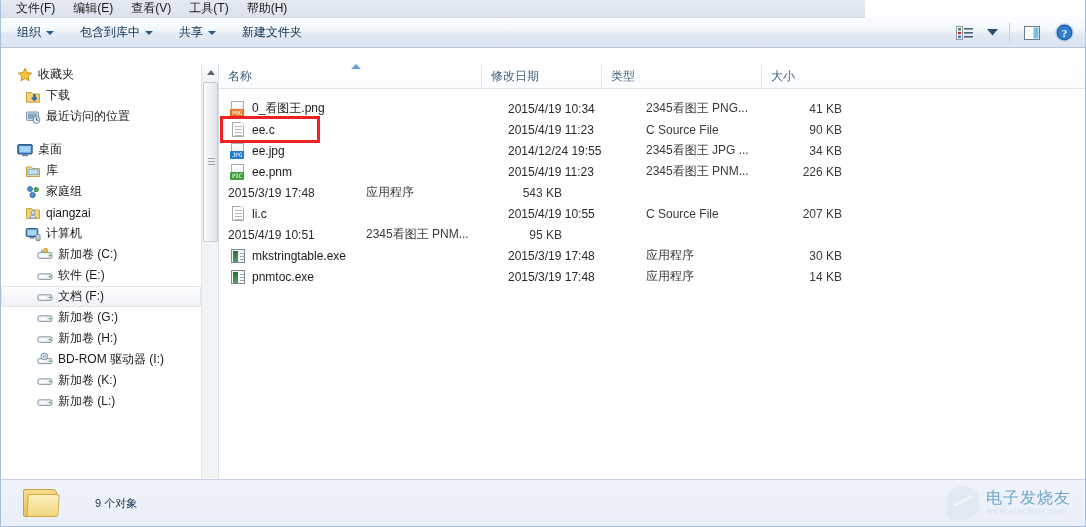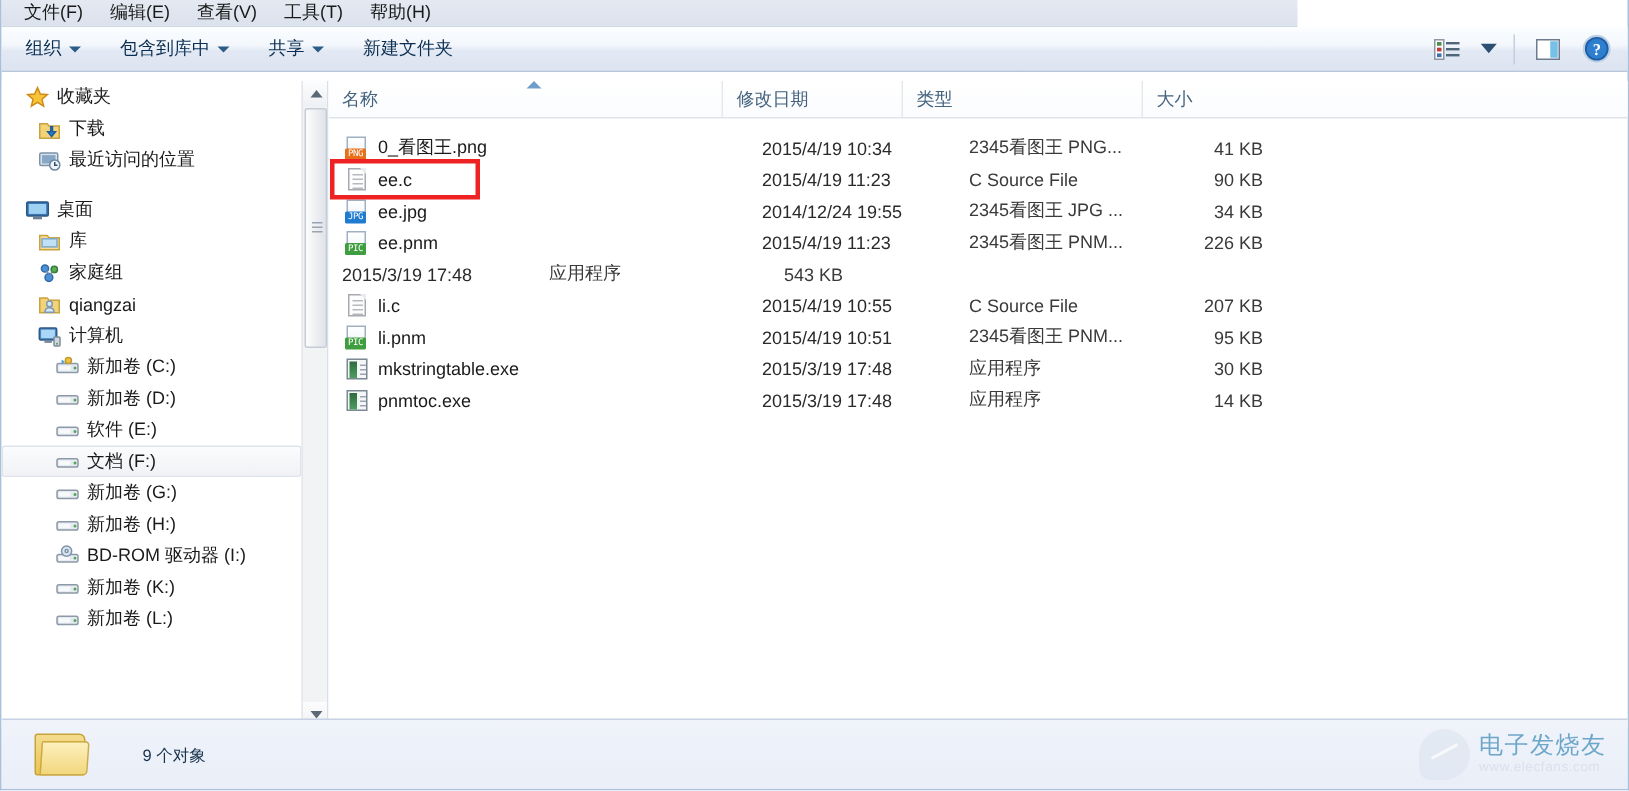--- a/index.html
+++ b/index.html
@@ -53,21 +53,21 @@
     margin-left: auto; display: flex; align-items: center; gap: 2px; padding-right: 8px;
   }
   .tb-icon-btn {
     width: 30px; height: 24px; display: flex; align-items: center; justify-content: center;
     border: 1px solid transparent; border-radius: 2px; cursor: default;
   }
   .sep-v { width: 1px; height: 20px; background: #c3cee0; margin: 0 5px; }
 
   
   #content {
-    position: absolute; left: 0; top: 54px; width: 1086px; height: 431px;
+    position: absolute; left: 0; top: 64px; width: 1086px; height: 431px;
     display: flex;
   }
 
   
   #navpane {
     position: relative; width: 218px; height: 431px;
     background: #ffffff; border-right: 1px solid #d7dfe9;
     overflow: hidden;
   }
   #navlist { position: absolute; left: 0; top: 0; width: 200px; }
@@ -389,30 +389,20 @@
             <span class="nav-label-vol">新加卷 (C:)</span>
           </div>
           <div class="nav-row lvl2">
             <span class="nav-ico">
               <svg width="16" height="16" viewBox="0 0 16 16">
                 <rect x="1" y="5.8" width="14" height="5.6" rx="1.4" fill="#e4eaf0" stroke="#8d99a7"></rect>
                 <rect x="2.3" y="7.1" width="7.6" height="3" fill="#f7f9fb"></rect>
                 <circle cx="13" cy="8.6" r="1" fill="#59a35b"></circle>
               </svg>
             </span>
-            <span class="nav-label-vol">新加卷 (D:)</span>
-          </div>
-          <div class="nav-row lvl2">
-            <span class="nav-ico">
-              <svg width="16" height="16" viewBox="0 0 16 16">
-                <rect x="1" y="5.8" width="14" height="5.6" rx="1.4" fill="#e4eaf0" stroke="#8d99a7"></rect>
-                <rect x="2.3" y="7.1" width="7.6" height="3" fill="#f7f9fb"></rect>
-                <circle cx="13" cy="8.6" r="1" fill="#59a35b"></circle>
-              </svg>
-            </span>
             <span class="nav-label-vol">软件 (E:)</span>
           </div>
           <div class="nav-row lvl2 sel">
             <span class="nav-ico">
               <svg width="16" height="16" viewBox="0 0 16 16">
                 <rect x="1" y="5.8" width="14" height="5.6" rx="1.4" fill="#e4eaf0" stroke="#8d99a7"></rect>
                 <rect x="2.3" y="7.1" width="7.6" height="3" fill="#f7f9fb"></rect>
                 <circle cx="13" cy="8.6" r="1" fill="#59a35b"></circle>
               </svg>
             </span>
@@ -576,27 +566,20 @@
                   <i></i>
                 </span>
               </span>
               <span class="fname">li.c</span>
             </span>
             <span class="fc-date">2015/4/19 10:55</span>
             <span class="fc-type">C Source File</span>
             <span class="fc-size">207 KB</span>
           </div>
           <div class="file-row">
-            <span class="fc-name">
-              <span class="ficon">
-                <span class="img-sheet"></span>
-                <span class="badge" style="background:#3f9e3f">PIC</span>
-              </span>
-              <span class="fname">li.pnm</span>
-            </span>
             <span class="fc-date">2015/4/19 10:51</span>
             <span class="fc-type">2345看图王 PNM...</span>
             <span class="fc-size">95 KB</span>
           </div>
           <div class="file-row">
             <span class="fc-name">
               <span class="ficon">
                 <span class="exe-ico"></span>
               </span>
               <span class="fname">mkstringtable.exe</span>

